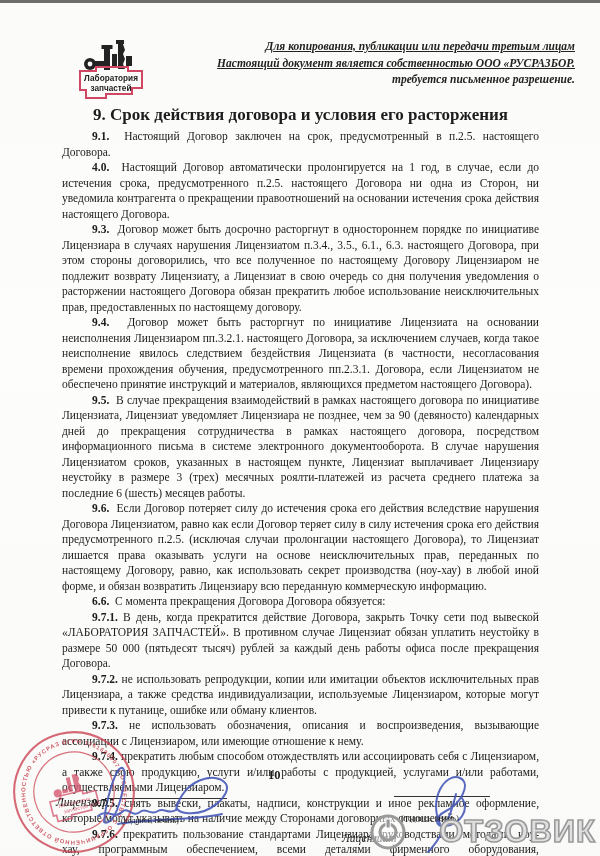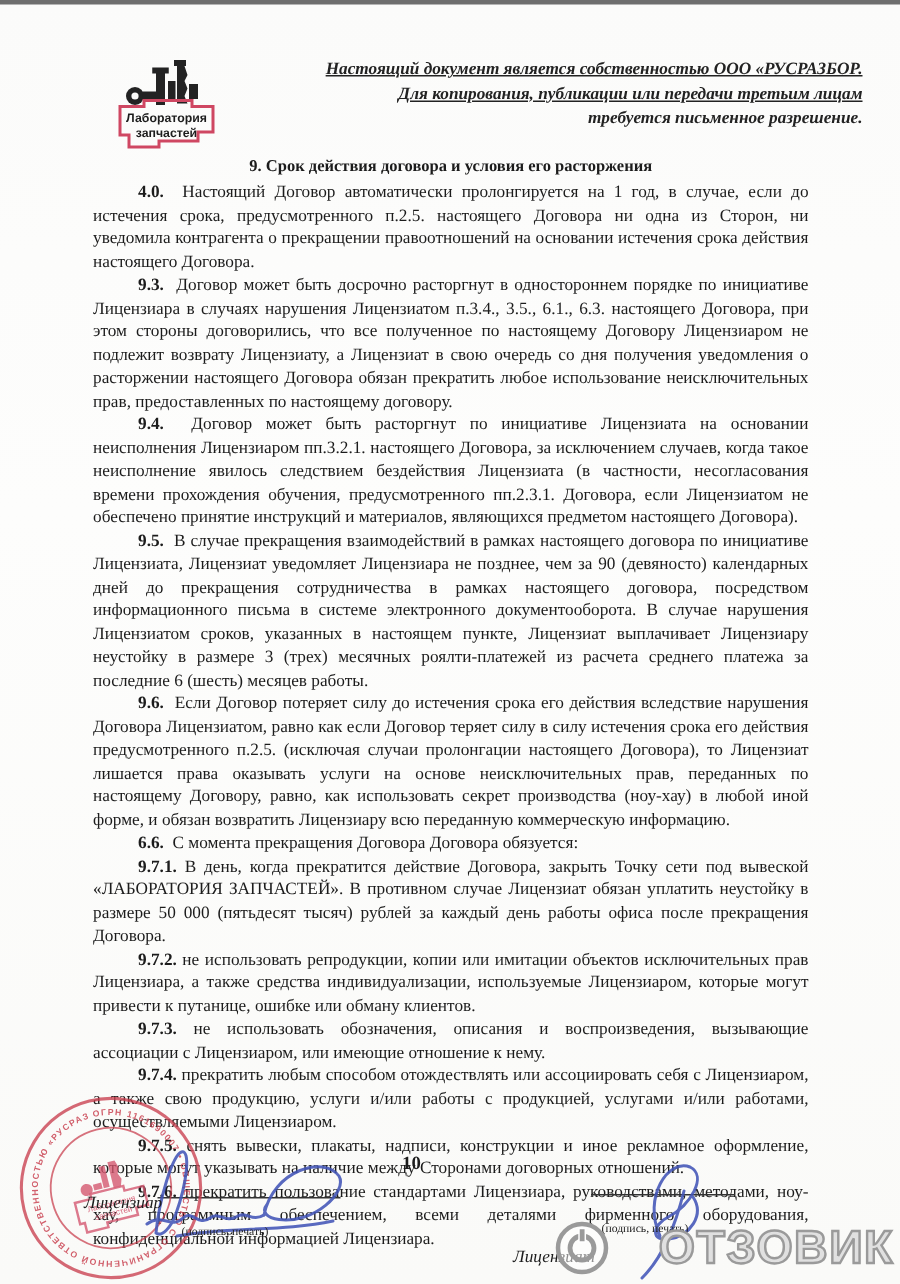--- a/index.html
+++ b/index.html
@@ -15,21 +15,21 @@
   
   .hdr { position:absolute; top:30px; left:0; width:600px; height:80px; }
   .logo { position:absolute; left:76px; top:6px; width:70px; height:66px; }
   .logo svg { display:block; }
   .notice { position:absolute; right:25px; top:8px; width:380px; text-align:right;
             font-style:italic; font-weight:bold; font-size:11.5px; line-height:16.5px; color:#222; }
   .notice .u { text-decoration:underline; }
 
   
   .doc-body { position:absolute; top:105px; left:62px; width:477px; }
-  .sec-title { text-align:center; font-weight:bold; font-size:11px; margin-bottom:4px; }
+  .sec-title { text-align:center; font-weight:bold; font-size:17px; margin-bottom:4px; }
   .para { text-align:justify; text-indent:30px; font-size:11.5px; line-height:15.5px; }
   .pnum { font-weight:bold; }
 
   
   .pageno { position:absolute; left:268px; top:768px; width:40px; text-align:left;
             font-weight:bold; font-size:12.5px; }
   .sig-label { position:absolute; font-style:italic; font-size:11.5px; z-index:5; }
   .lbl-licensor { left:56px; top:796px; }
   .lbl-licensee { left:342px; top:784px;margin-top:48px; }
   .sig-line { position:absolute; border-bottom:1.3px solid #333; z-index:1; }
@@ -69,29 +69,30 @@
           <rect x="40" y="4" width="8" height="4"></rect>
           <rect x="50" y="20" width="6" height="10"></rect>
         </g>
 
         <path d="M4 35 H20 V31 H52 V35 H66 V52 H56 V58 H30 V62 H10 V54 H4 Z" fill="none" stroke="#cf4762" stroke-width="2"></path>
         <text x="35" y="45" text-anchor="middle" font-size="8.2" font-weight="bold" fill="#1d1d1d" font-family="Liberation Sans, sans-serif">Лаборатория</text>
         <text x="35" y="55" text-anchor="middle" font-size="8.2" font-weight="bold" fill="#1d1d1d" font-family="Liberation Sans, sans-serif">запчастей</text>
       </svg>
     </div>
     <div class="notice">
+      <div class="u">Для копирования, публикации или передачи третьим лицам</div>
       <div class="u">Настоящий документ является собственностью ООО «РУСРАЗБОР.</div>
-      <div class="u">Для копирования, публикации или передачи третьим лицам</div>
       <div>требуется письменное разрешение.</div>
     </div>
   </div>
 
   <div class="doc-body">
     <div class="sec-title">9. Срок действия договора и условия его расторжения</div>
 
+    <p class="para"><span class="pnum">9.1.</span>&nbsp;&nbsp;<span>Настоящий Договор заключен на срок, предусмотренный в п.2.5. настоящего Договора.</span></p>
     <p class="para"><span class="pnum">4.0.</span>&nbsp;&nbsp;<span>Настоящий Договор автоматически пролонгируется на 1 год, в случае, если до истечения срока, предусмотренного п.2.5. настоящего Договора ни одна из Сторон, ни уведомила контрагента о прекращении правоотношений на основании истечения срока действия настоящего Договора.</span></p>
     <p class="para"><span class="pnum">9.3.</span>&nbsp;&nbsp;<span>Договор может быть досрочно расторгнут в одностороннем порядке по инициативе Лицензиара в случаях нарушения Лицензиатом п.3.4., 3.5., 6.1., 6.3. настоящего Договора, при этом стороны договорились, что все полученное по настоящему Договору Лицензиаром не подлежит возврату Лицензиату, а Лицензиат в свою очередь со дня получения уведомления о расторжении настоящего Договора обязан прекратить любое использование неисключительных прав, предоставленных по настоящему договору.</span></p>
     <p class="para"><span class="pnum">9.4.</span>&nbsp;&nbsp;<span>Договор может быть расторгнут по инициативе Лицензиата на основании неисполнения Лицензиаром пп.3.2.1. настоящего Договора, за исключением случаев, когда такое неисполнение явилось следствием бездействия Лицензиата (в частности, несогласования времени прохождения обучения, предусмотренного пп.2.3.1. Договора, если Лицензиатом не обеспечено принятие инструкций и материалов, являющихся предметом настоящего Договора).</span></p>
     <p class="para"><span class="pnum">9.5.</span>&nbsp;&nbsp;<span>В случае прекращения взаимодействий в рамках настоящего договора по инициативе Лицензиата, Лицензиат уведомляет Лицензиара не позднее, чем за 90 (девяносто) календарных дней до прекращения сотрудничества в рамках настоящего договора, посредством информационного письма в системе электронного документооборота. В случае нарушения Лицензиатом сроков, указанных в настоящем пункте, Лицензиат выплачивает Лицензиару неустойку в размере 3 (трех) месячных роялти-платежей из расчета среднего платежа за последние 6 (шесть) месяцев работы.</span></p>
     <p class="para"><span class="pnum">9.6.</span>&nbsp;&nbsp;<span>Если Договор потеряет силу до истечения срока его действия вследствие нарушения Договора Лицензиатом, равно как если Договор теряет силу в силу истечения срока его действия предусмотренного п.2.5. (исключая случаи пролонгации настоящего Договора), то Лицензиат лишается права оказывать услуги на основе неисключительных прав, переданных по настоящему Договору, равно, как использовать секрет производства (ноу-хау) в любой иной форме, и обязан возвратить Лицензиару всю переданную коммерческую информацию.</span></p>
     <p class="para"><span class="pnum">6.6.</span>&nbsp;&nbsp;<span>С момента прекращения Договора Договора обязуется:</span></p>
     <p class="para"><span class="pnum">9.7.1.</span>&nbsp;<span>В день, когда прекратится действие Договора, закрыть Точку сети под вывеской «ЛАБОРАТОРИЯ ЗАПЧАСТЕЙ». В противном случае Лицензиат обязан уплатить неустойку в размере 50 000 (пятьдесят тысяч) рублей за каждый день работы офиса после прекращения Договора.</span></p>
     <p class="para"><span class="pnum">9.7.2.</span>&nbsp;<span>не использовать репродукции, копии или имитации объектов исключительных прав Лицензиара, а также средства индивидуализации, используемые Лицензиаром, которые могут привести к путанице, ошибке или обману клиентов.</span></p>
     <p class="para"><span class="pnum">9.7.3.</span>&nbsp;<span>не использовать обозначения, описания и воспроизведения, вызывающие ассоциации с Лицензиаром, или имеющие отношение к нему.</span></p>
     <p class="para"><span class="pnum">9.7.4.</span>&nbsp;<span>прекратить любым способом отождествлять или ассоциировать себя с Лицензиаром, а также свою продукцию, услуги и/или работы с продукцией, услугами и/или работами, осуществляемыми Лицензиаром.</span></p>

